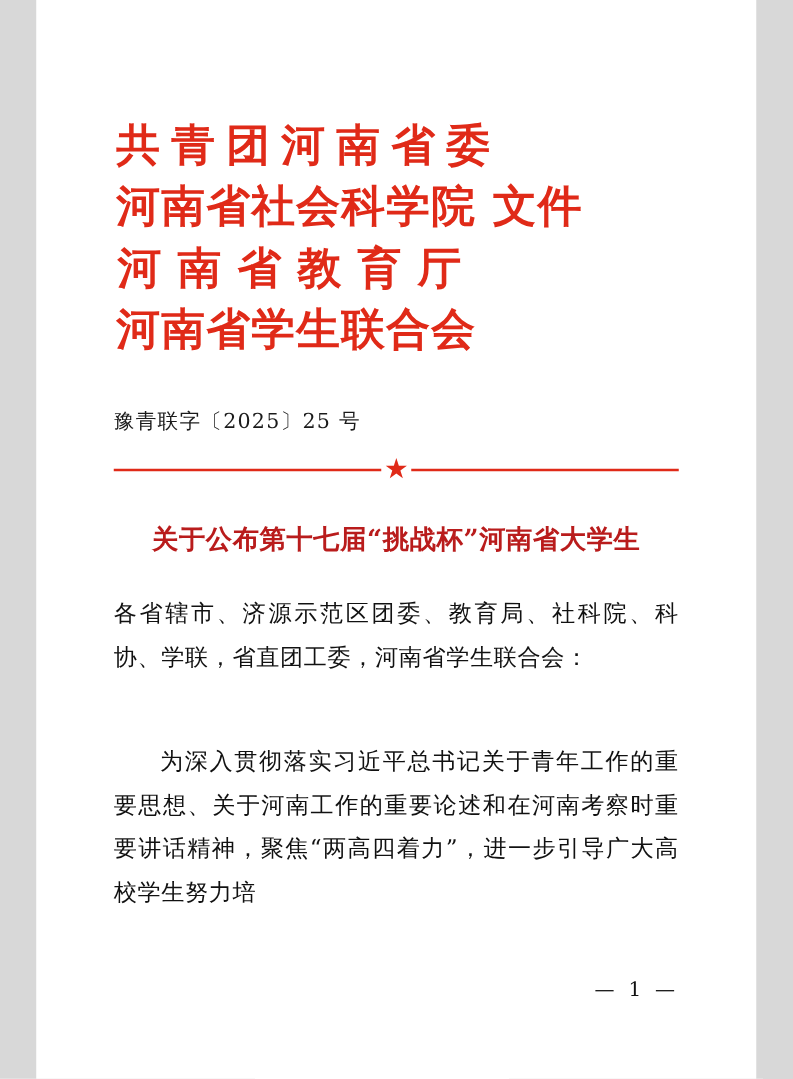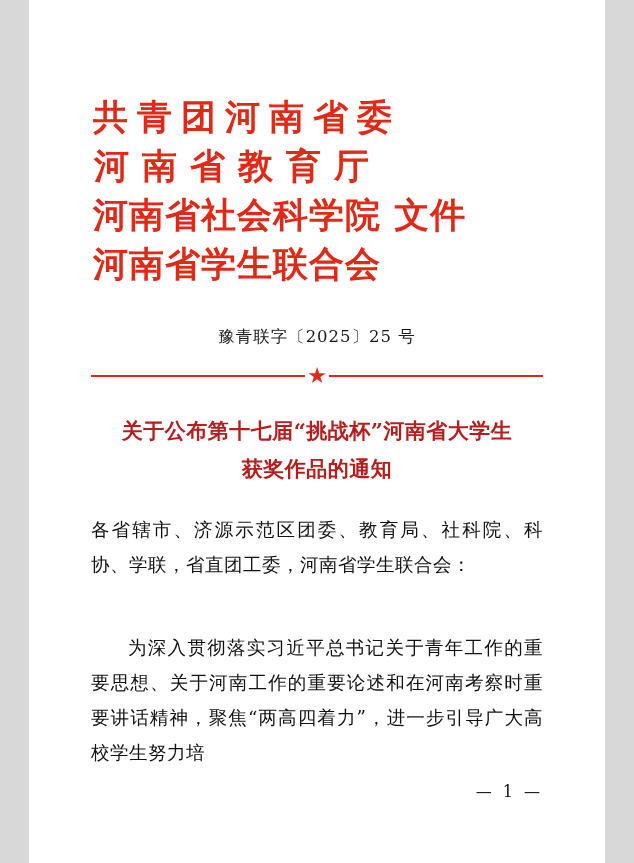--- a/index.html
+++ b/index.html
@@ -36,21 +36,20 @@
     letter-spacing: 0px;
   }
   .ml-1 { letter-spacing: 9px; padding-left: 2px; }
   .ml-2 { letter-spacing: 13px; padding-left: 3px; }
   .ml-3 { letter-spacing: 1px; padding-left: 2px; }
   .ml-4 { letter-spacing: 1px; padding-left: 2px; }
   .ml-5 { letter-spacing: 1px; padding-left: 2px; }
 
   .doc-number {
     margin-top: 38px;
-    text-align: center;
     font-size: 16.5px;
     color: #1a1a1a;
     letter-spacing: 1px;
     font-family: "DejaVu Serif", "Liberation Serif", serif;
   }
 
   .red-rule {
     position: relative;
     margin-top: 18px;
     height: 20px;
@@ -112,35 +111,34 @@
     letter-spacing: 3px;
   }
 </style>
 </head>
 <body>
 
 <div class="page">
 
   <div class="masthead">
     <div class="masthead-line ml-1">共青团河南省委</div>
+    <div class="masthead-line ml-3">河南省社会科学院 文件</div>
     <div class="masthead-line ml-2">河南省教育厅</div>
-    <div class="masthead-line ml-3">河南省社会科学院 文件</div>
     <div class="masthead-line ml-5">河南省学生联合会</div>
   </div>
 
   <div class="doc-number">豫青联字〔2025〕25 号</div>
 
   <div class="red-rule">
     <div class="bar"></div>
     <div class="star">★</div>
   </div>
 
   <div class="title">
     <div>关于公布第十七届“挑战杯”河南省大学生</div>
-    <div>获奖作品的通知</div>
   </div>
 
   <div class="body-text">
     <p class="para">各省辖市、济源示范区团委、教育局、社科院、科协、学联，省直团工委，河南省学生联合会：</p>
     <p class="para indent">为深入贯彻落实习近平总书记关于青年工作的重要思想、关于河南工作的重要论述和在河南考察时重要讲话精神，聚焦“两高四着力”，进一步引导广大高校学生努力培</p>
   </div>
 
   <div class="page-number">— 1 —</div>
 
 </div>

